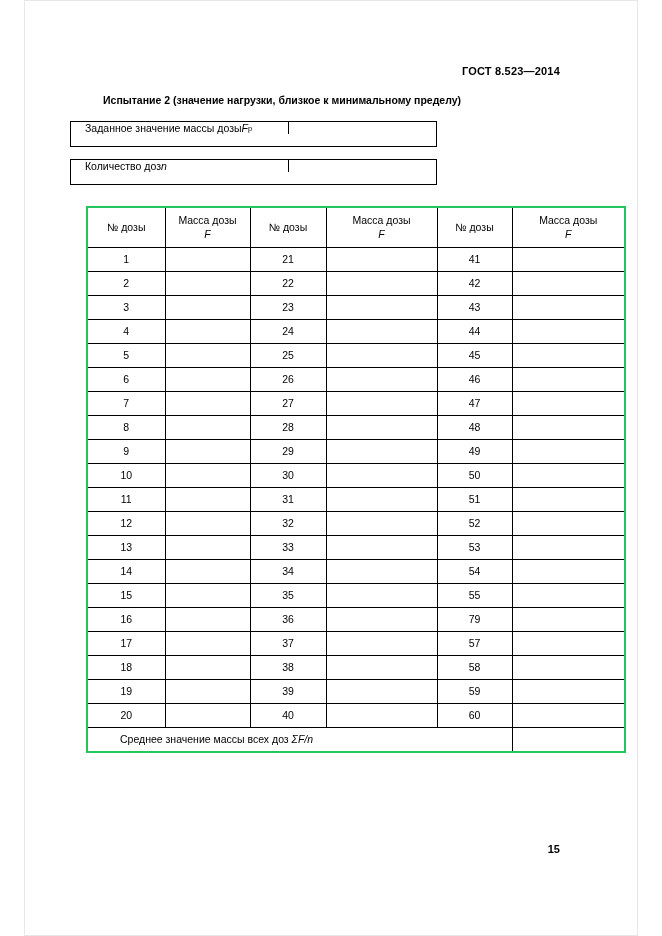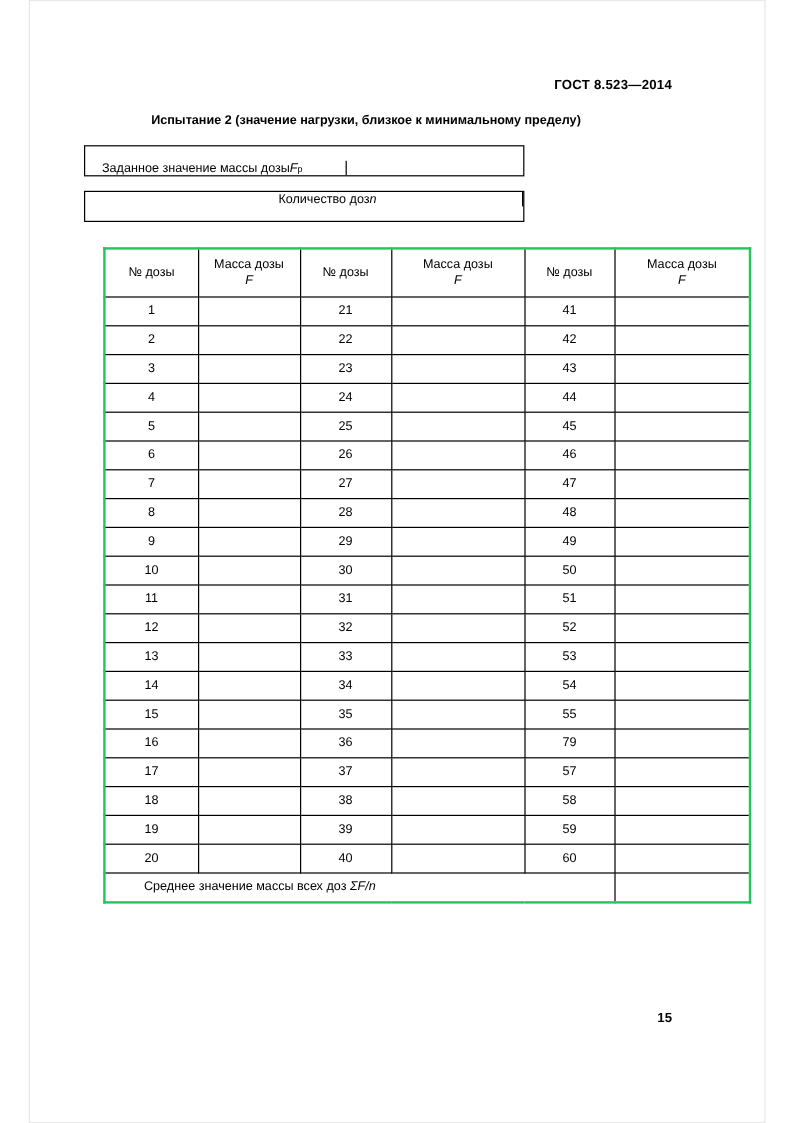--- a/index.html
+++ b/index.html
@@ -22,30 +22,29 @@
     font-size: 11px;
     font-weight: bold;
     letter-spacing: 0.2px;
   }
   .doc-title {
     position: absolute;
     top: 93px;
     left: 78px;
     font-size: 10.5px;
     font-weight: bold;
-    margin-left: 23px;
   }
   .field-box {
     position: absolute;
     left: 45px;
     width: 367px;
     height: 26px;
     border: 1px solid #000;
     display: flex;
-    align-items: flex-end;
+    align-items: flex-start;
   }
   .field-box.first { top: 120px; }
   .field-box.second { top: 158px; flex-direction: column; }
   .field-label {
     width: 218px;
     display: flex;
     align-items: center;
     padding-left: 14px;
     font-size: 10.5px;
     border-right: 1px solid #000;

